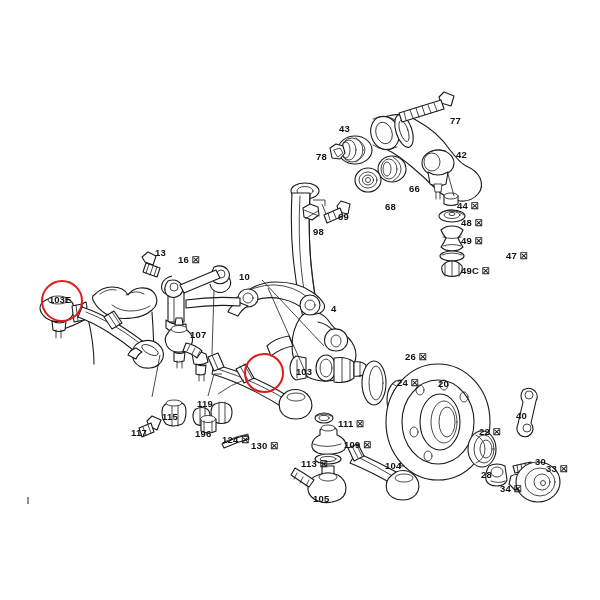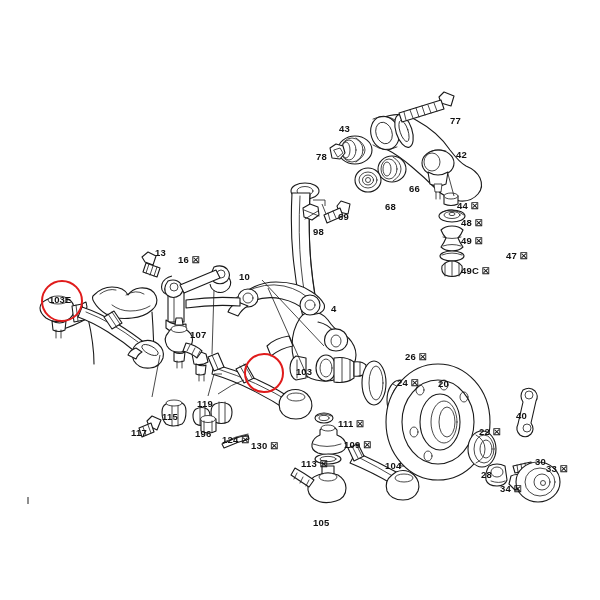--- a/index.html
+++ b/index.html
@@ -348,21 +348,21 @@
       <div class="lbl" style="left: 516px; top: 411px;">40</div>
       <div class="lbl" style="left: 197px; top: 399px;">119</div>
       <div class="lbl" style="left: 162px; top: 412px;">115</div>
       <div class="lbl" style="left: 195px; top: 429px;">196</div>
       <div class="lbl" style="left: 131px; top: 428px;">117</div>
       <div class="lbl" style="left: 222px; top: 424px; margin-top: 11px;">124<span class="bx"> ☒</span></div>
       <div class="lbl" style="left: 251px; top: 441px;">130<span class="bx"> ☒</span></div>
       <div class="lbl" style="left: 338px; top: 419px;">111<span class="bx"> ☒</span></div>
       <div class="lbl" style="left: 344px; top: 440px;">109<span class="bx"> ☒</span></div>
       <div class="lbl" style="left: 301px; top: 459px;">113<span class="bx"> ☒</span></div>
-      <div class="lbl" style="left: 313px; top: 494px; margin-top: 24px;">105</div>
+      <div class="lbl" style="left: 313px; top: 494px;">105</div>
       <div class="lbl" style="left: 385px; top: 461px;">104</div>
       <div class="lbl" style="left: 479px; top: 427px;">22<span class="bx"> ☒</span></div>
       <div class="lbl" style="left: 481px; top: 470px;">28</div>
       <div class="lbl" style="left: 529px; top: 457px; margin-left: 6px;">30</div>
       <div class="lbl" style="left: 500px; top: 484px;">34<span class="bx"> ☒</span></div>
       <div class="lbl" style="left: 546px; top: 464px;">33<span class="bx"> ☒</span></div>
     </div>
 
   <div id="highlights">
       <div class="hl-circle" style="left: 41px; top: 280px; width: 38px; height: 38px; border-color: rgb(224, 27, 27);"></div>

